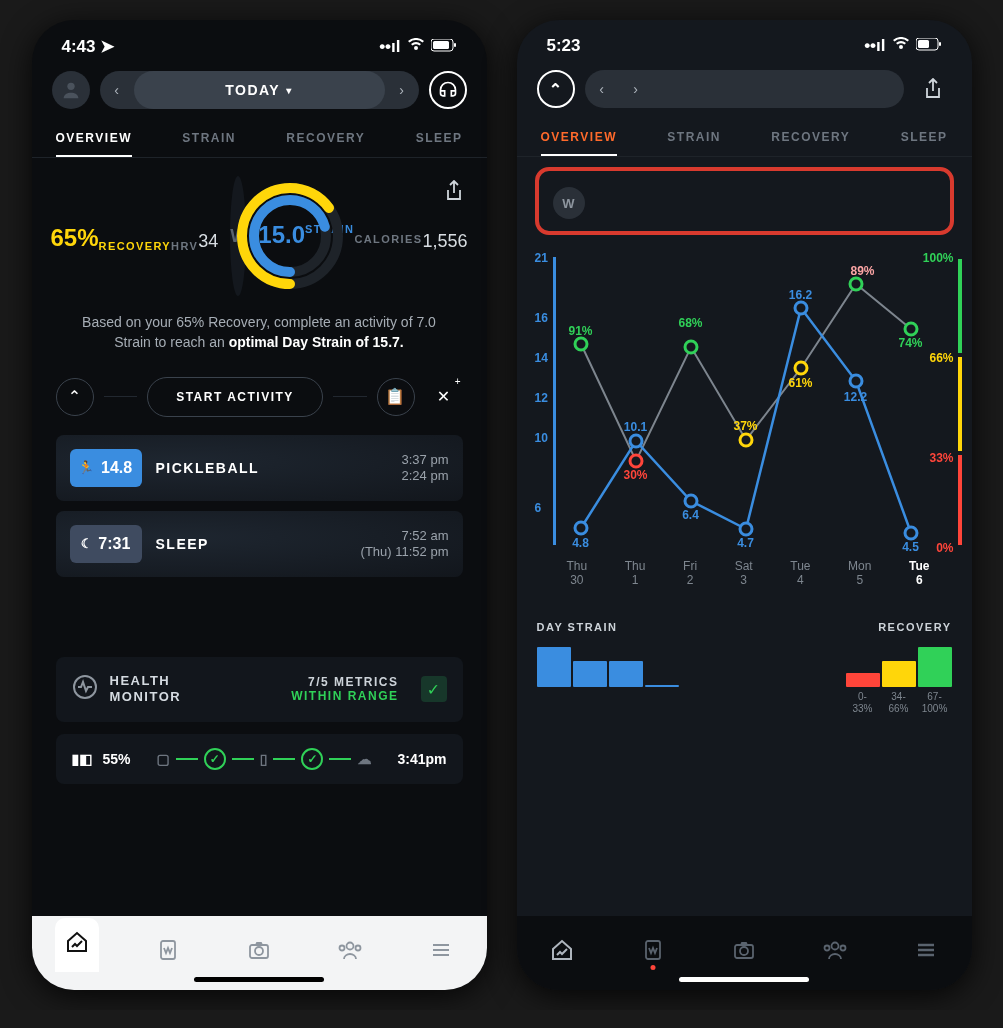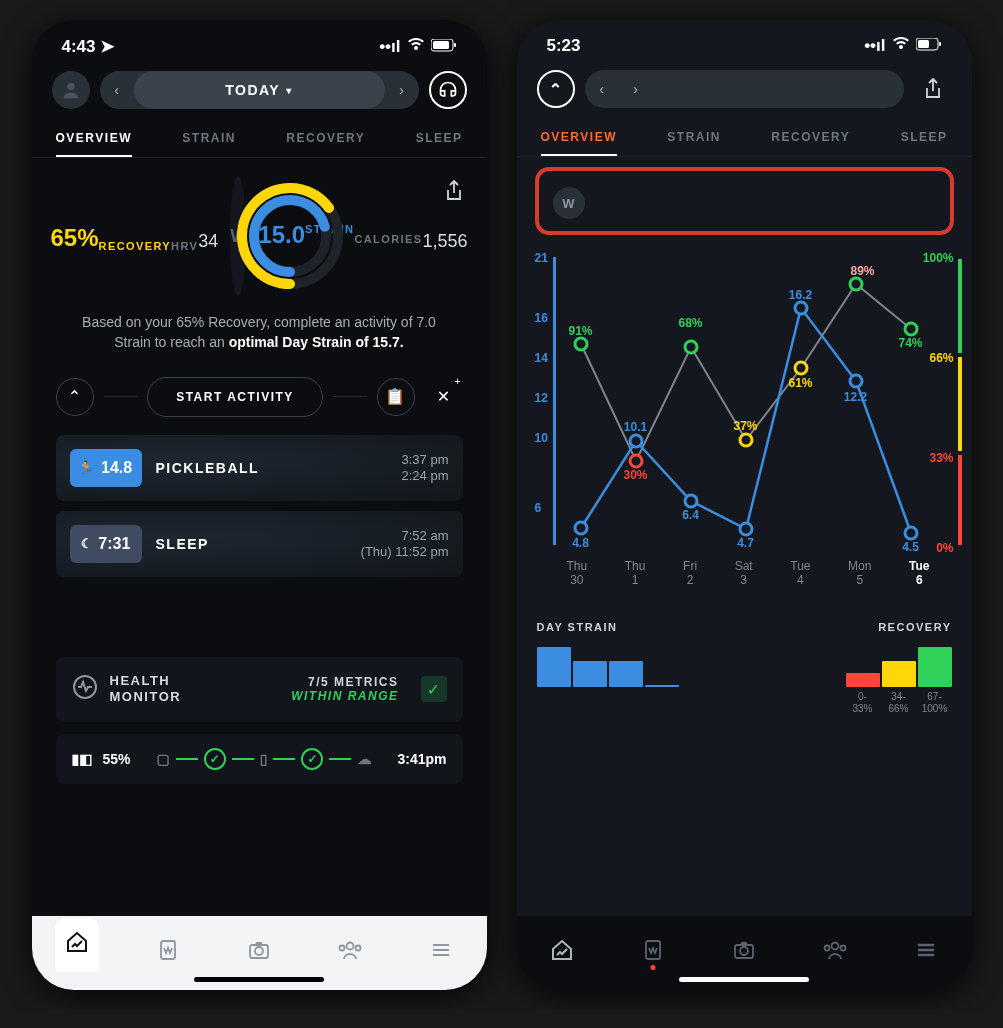--- a/index.html
+++ b/index.html
@@ -42,21 +42,21 @@
   .act-card { display: flex; align-items: center; gap: 14px; background: radial-gradient(ellipse at 30% 40%, #1e2630, #12161c); border-radius: 8px; padding: 14px; margin-bottom: 10px; cursor:pointer;}
   .act-badge { width: 72px; height: 38px; border-radius: 6px; display: flex; align-items: center; justify-content: center; gap: 6px; font-weight: 700; font-size: 16px; }
   .act-badge.blue { background: #3a8de0; }
   .act-badge.navy { background: #3f4b60; }
   .act-name { flex: 1; font-weight: 700; letter-spacing: 1.5px; font-size: 14px; }
   .act-times { text-align: right; font-size: 13px; color: #9aa2ab; }
   .act-times div { margin:1px 0; }
   .hm-card { background: #12161c; border-radius: 8px; padding: 16px 16px; display: flex; align-items: center; gap: 12px; margin-top: 80px; cursor:pointer;}
   .hm-label { font-size: 13px; letter-spacing: 1.5px; font-weight: 700; color: #d5dbe1; line-height:1.3; }
   .hm-right { margin-left: auto; text-align: right; font-size: 12px; letter-spacing: 1.5px; font-weight: 700; }
-  .hm-right .g { color: #30d158; font-style: italic; }
+  .hm-right .g { color: #30d158; }
   .hm-check { width: 26px; height: 26px; background: #17372a; border-radius: 4px; display: flex; align-items: center; justify-content: center; color: #30d158; margin-left:10px;}
   .sync-row { background: #12161c; border-radius: 8px; margin-top: 12px; display: flex; align-items: center; padding: 14px 16px; gap: 10px; font-weight: 600; font-size: 14px; }
   .sync-row .dots { flex: 1; display: flex; align-items: center; gap: 6px; justify-content: center; }
   .sync-node { width: 22px; height: 22px; border-radius: 50%; border: 2px solid #30d158; display: flex; align-items: center; justify-content: center; color: #30d158; font-size: 12px; }
   .sync-line { width: 22px; height: 2px; background: #30d158; }
   .tabbar { position: absolute; bottom: 0; left: 0; right: 0; height: 74px; display: flex; align-items: center; justify-content: space-around; font-size: 22px; color: #6e7680; }
   .tabbar.white { background: #f3f4f5; }
   .tabbar.dark { background: #0b0d10; }
   .tabbar .ti { cursor:pointer; width:44px; text-align:center; position:relative;}
   .tabbar .ti.active { background:#fff; color:#111; border-radius:10px 10px 0 0; height:54px; display:flex; align-items:center; justify-content:center; margin-top:-16px;}

